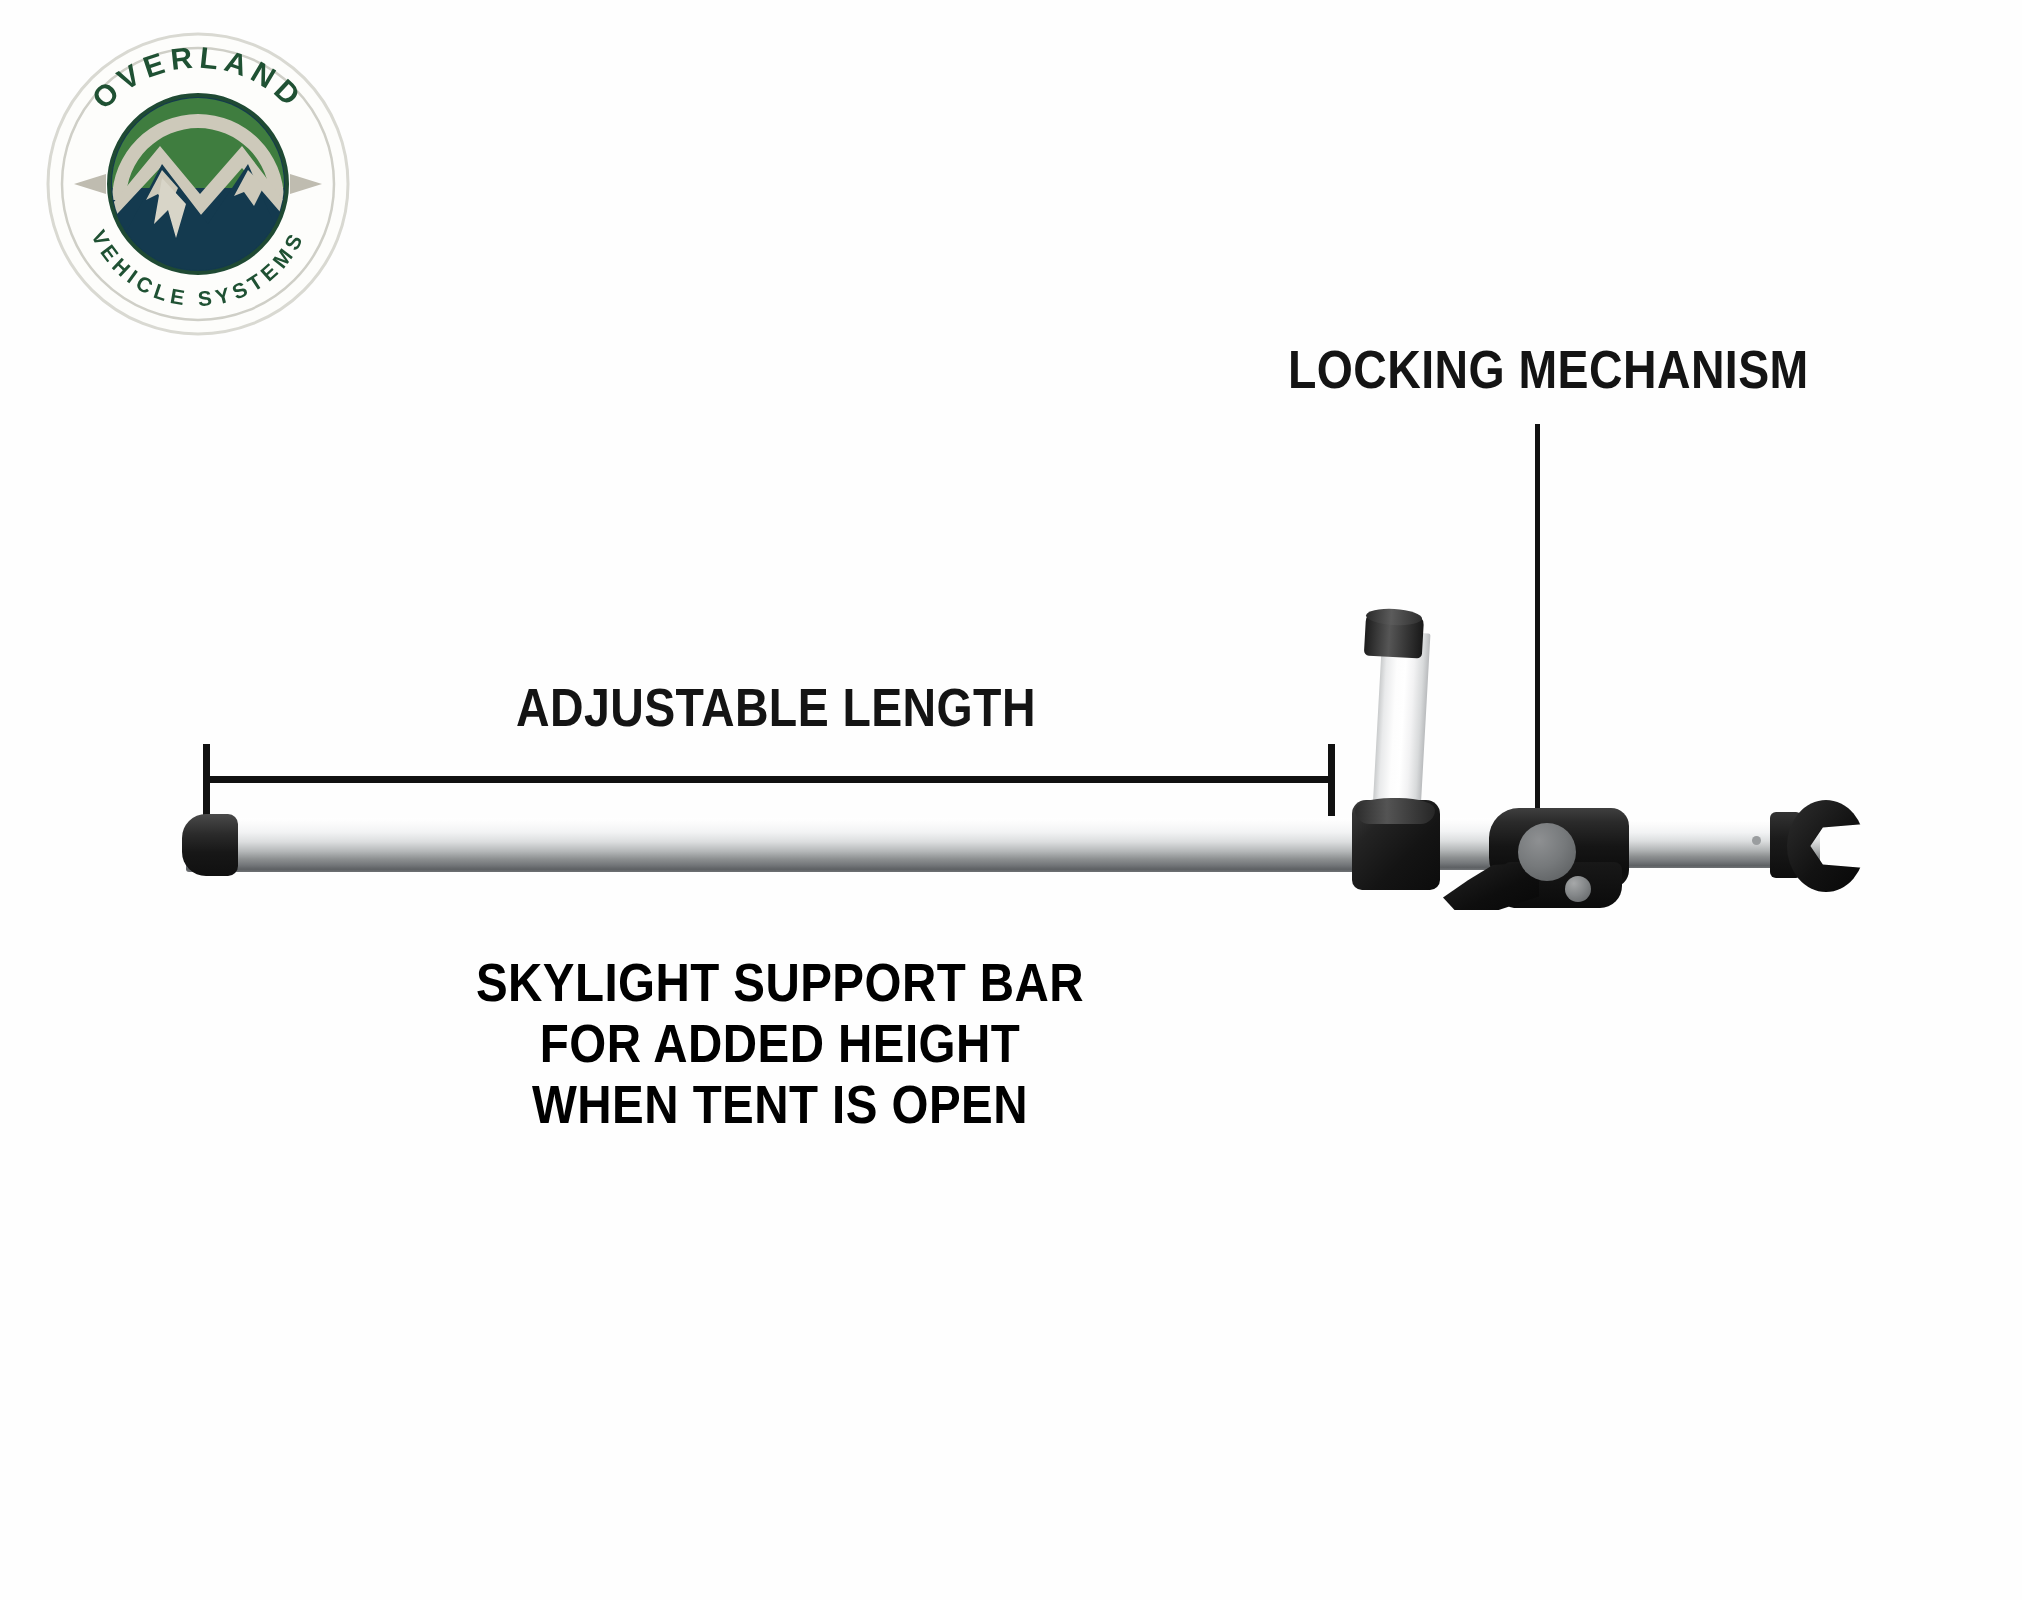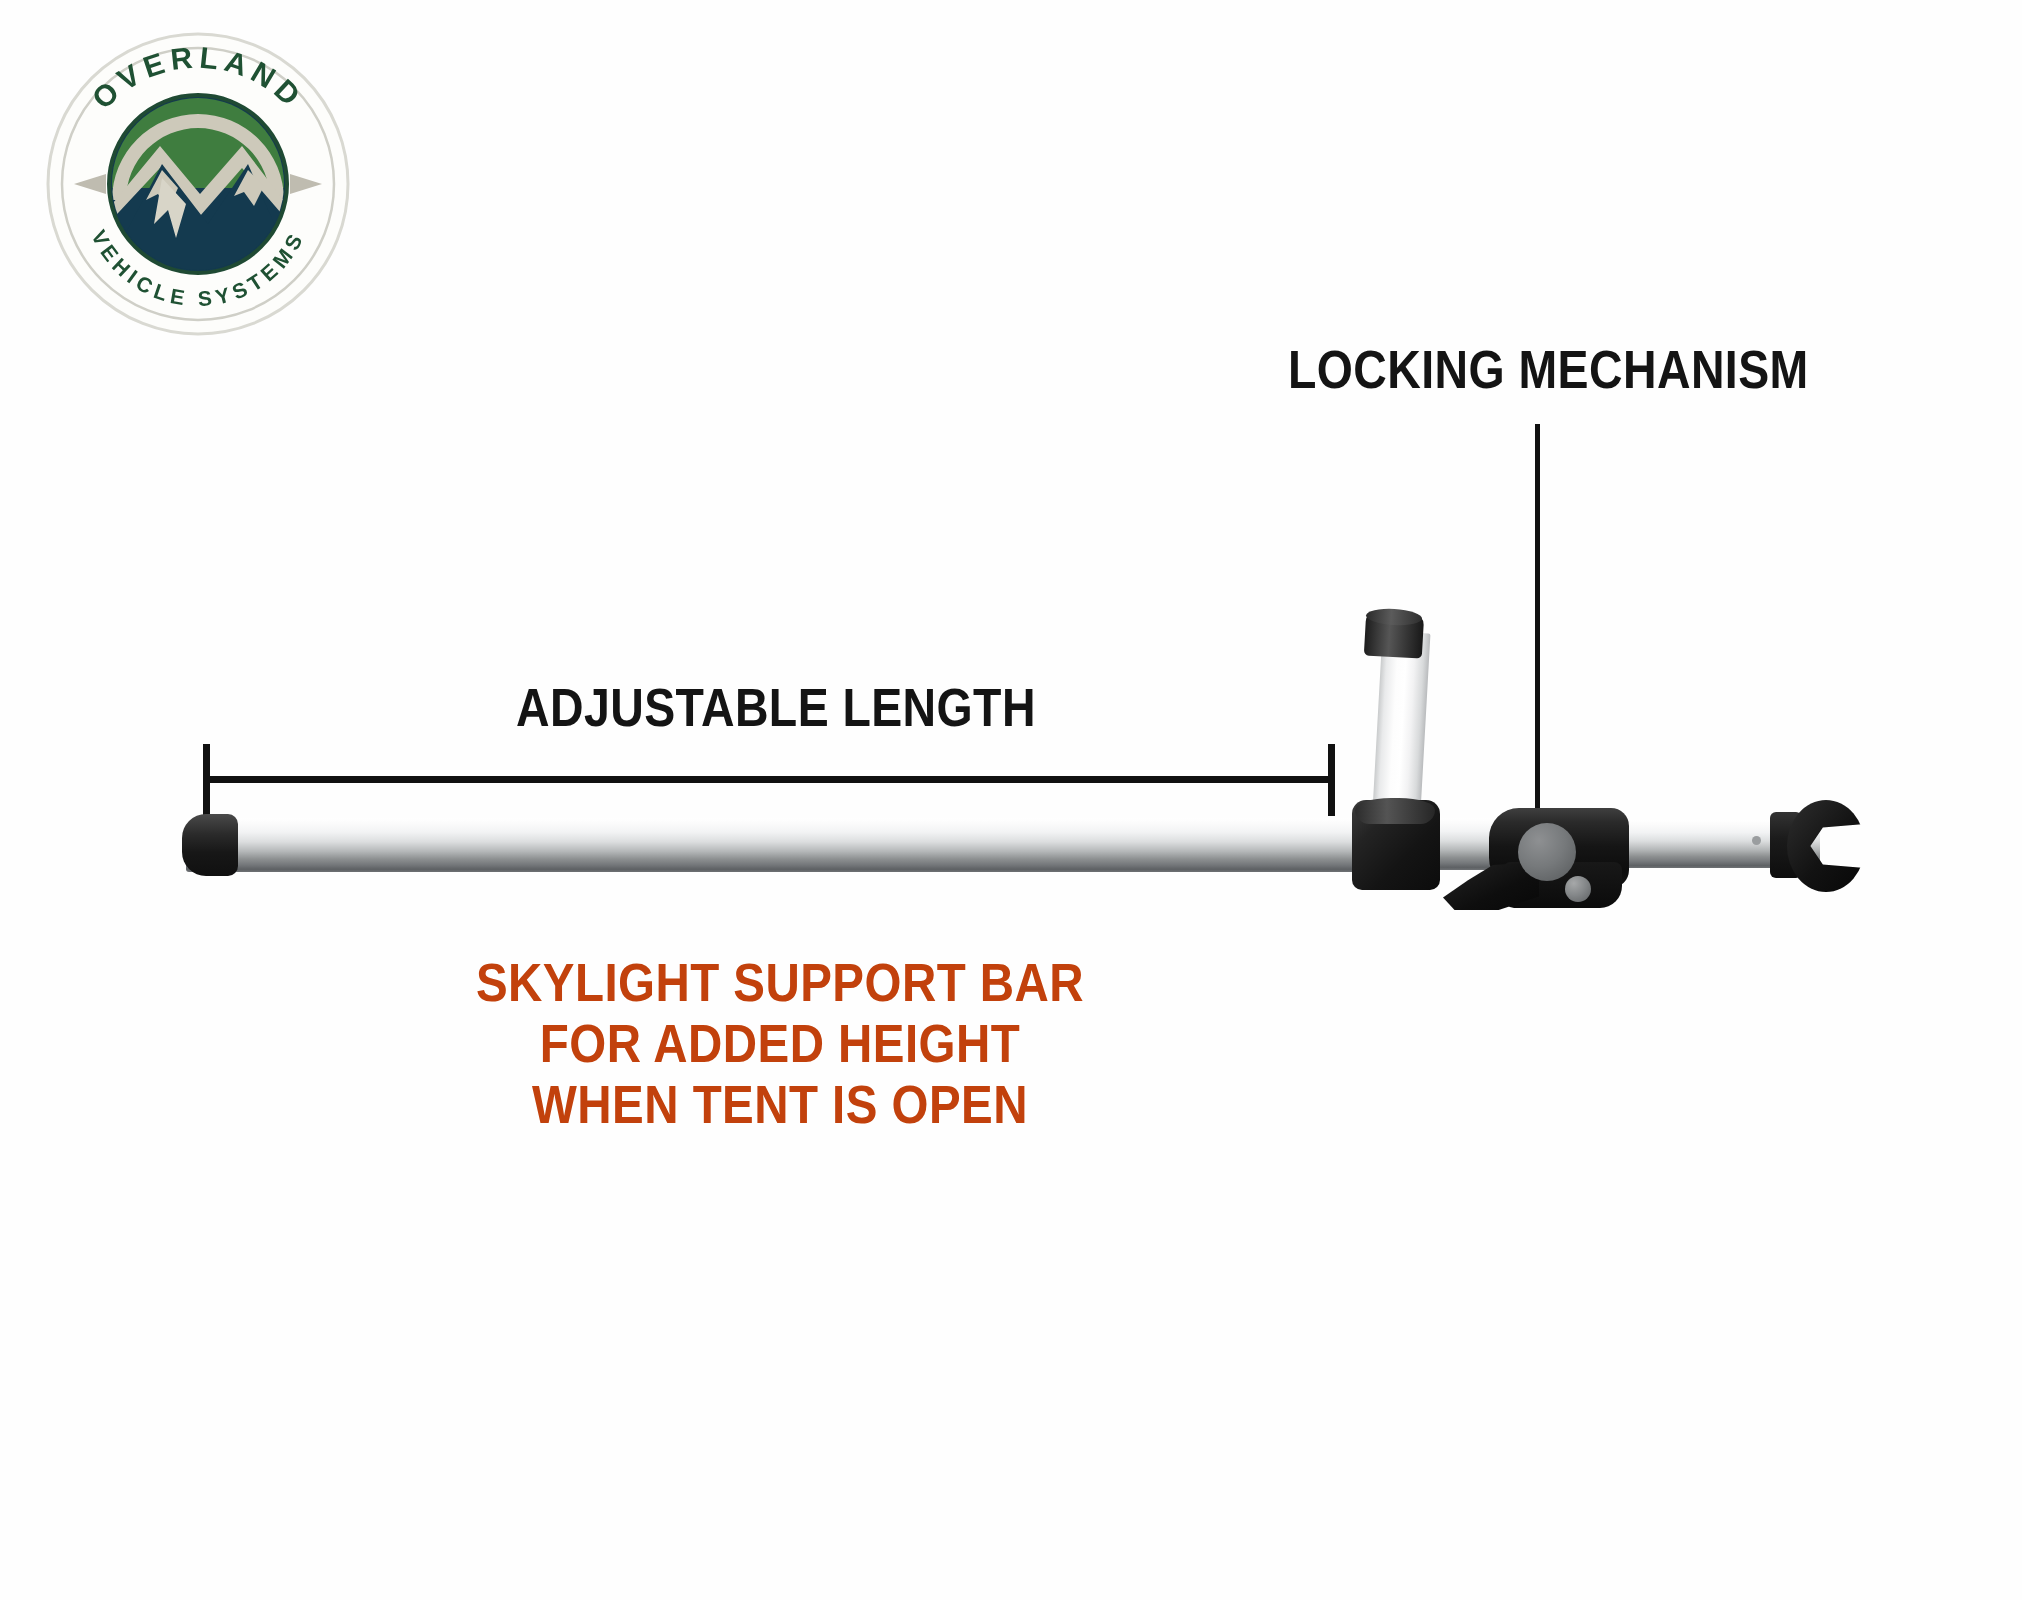--- a/index.html
+++ b/index.html
@@ -47,21 +47,21 @@
     top: 676px;
     font-size: 54px;
     transform-origin: left center;
   }
   #caption {
     position: absolute;
     left: 240px;
     top: 952px;
     width: 1080px;
     text-align: center;
-    color: #c2410c;
+    color: #000000;
     font-weight: 700;
     font-size: 54px;
     line-height: 1.13;
     font-family: "Liberation Sans Narrow", "Liberation Sans", sans-serif;
     letter-spacing: 0.5px;
   }
   #caption .cap-line { display: block; transform: scaleX(0.88); }
 
   
   #dim-line {

